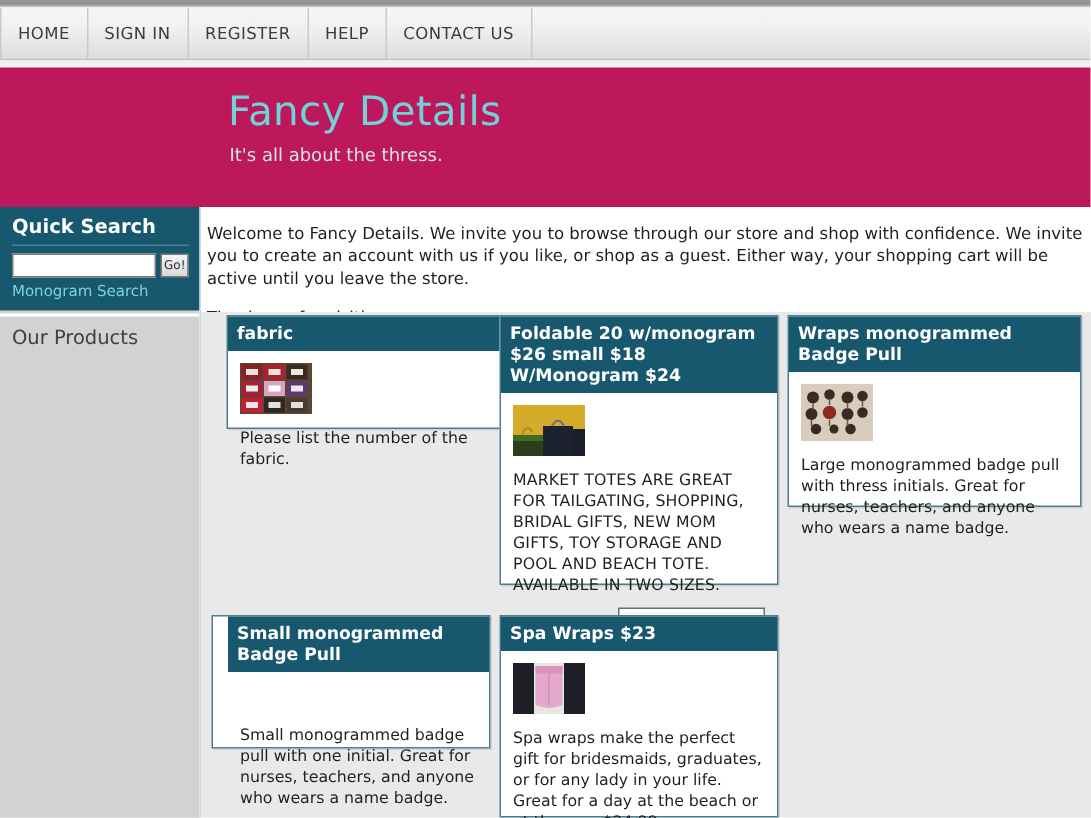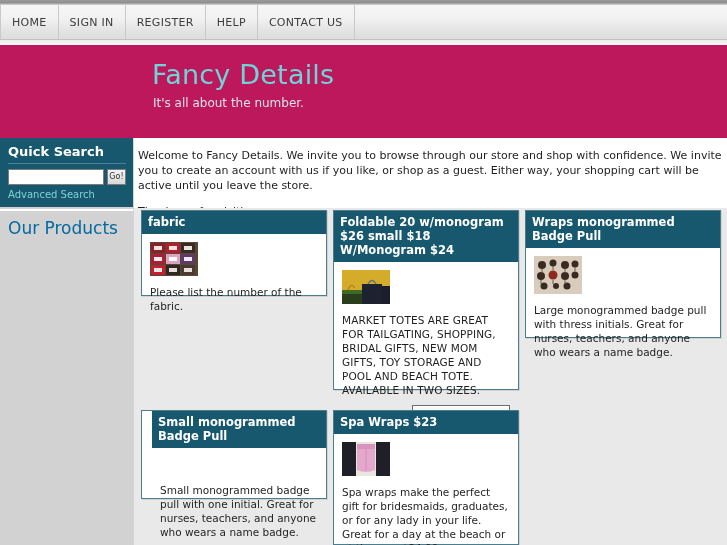--- a/index.html
+++ b/index.html
@@ -93,21 +93,21 @@
     position: absolute; left: 8px; top: 51px;
     font-size: 10px; color: #7fd2d8; text-decoration: none; cursor: pointer;
   }
   #our-products-box {
     position: absolute; left: 0; top: 71px; width: 133px; height: 336px;
     background: #d2d2d2;
     border-top: 2px solid #ffffff;
   }
   #our-products-title {
     position: absolute; left: 8px; top: 7px;
-    font-size: 17px; color: #0369a1;
+    font-size: 13px; color: #404040;
   }
 
   
   #main {
     position: absolute; left: 133px; top: 138px; width: 594px; height: 407px;
     background: #ffffff;
     border-left: 1px solid #cfd9dd;
   }
   #welcome {
     position: absolute; left: 4px; top: 10px; width: 586px;
@@ -151,21 +151,21 @@
     border: 1px solid #6d6d6d;
     font-family: "DejaVu Sans", "Liberation Sans", sans-serif;
     font-size: 12px; font-weight: bold; color: #1a1a1a;
     padding: 5px 9px 6px 9px;
     cursor: pointer;
     box-shadow: inset 0 0 0 1px #ffffff;
   }
   .card-foot { text-align: right; padding: 0 8px 8px 8px; }
 
   
-  #card-fabric     { left: 7px;   top: 2px;  width: 186px; height: 86px; }
+  #card-fabric     { left: 17px;   top: 2px;  width: 186px; height: 76px; }
   #card-foldable   { left: 199px; top: 2px;  width: 186px; height: 180px; }
   #card-largebadge { left: 391px; top: 2px;  width: 196px; height: 128px; }
   #card-smallbadge { left: 7px;   top: 202px; width: 186px; height: 89px; padding-left: 10px; }
   #card-spawrap    { left: 199px; top: 202px; width: 186px; height: 135px; }
 </style>
 </head>
 <body>
 
 <div id="topnav-wrap">
   <div id="topnav-strip"></div>
@@ -175,31 +175,31 @@
     <div class="nav-item">REGISTER</div>
     <div class="nav-item">HELP</div>
     <div class="nav-item">CONTACT US</div>
     <div id="topnav-filler"></div>
   </div>
   <div id="topnav-bottomline"></div>
 </div>
 
 <div id="banner">
   <div id="banner-title">Fancy Details</div>
-  <div id="banner-tagline">It's all about the number.</div>
+  <div id="banner-tagline">It's all about the thress.</div>
 </div>
 
 <div id="sidebar">
 
   <div id="quick-search-box">
     <div id="quick-search-title">Quick Search</div>
     <div id="quick-search-rule"></div>
     <input id="search-input" type="text" placeholder="" style="">
     <button id="search-go">Go!</button>
-    <a id="advanced-search">Advanced Search</a>
+    <a id="advanced-search">Monogram Search</a>
   </div>
 
   <div id="our-products-box">
     <div id="our-products-title">Our Products</div>
   </div>
 
 </div>
 
 <div id="main">
 

